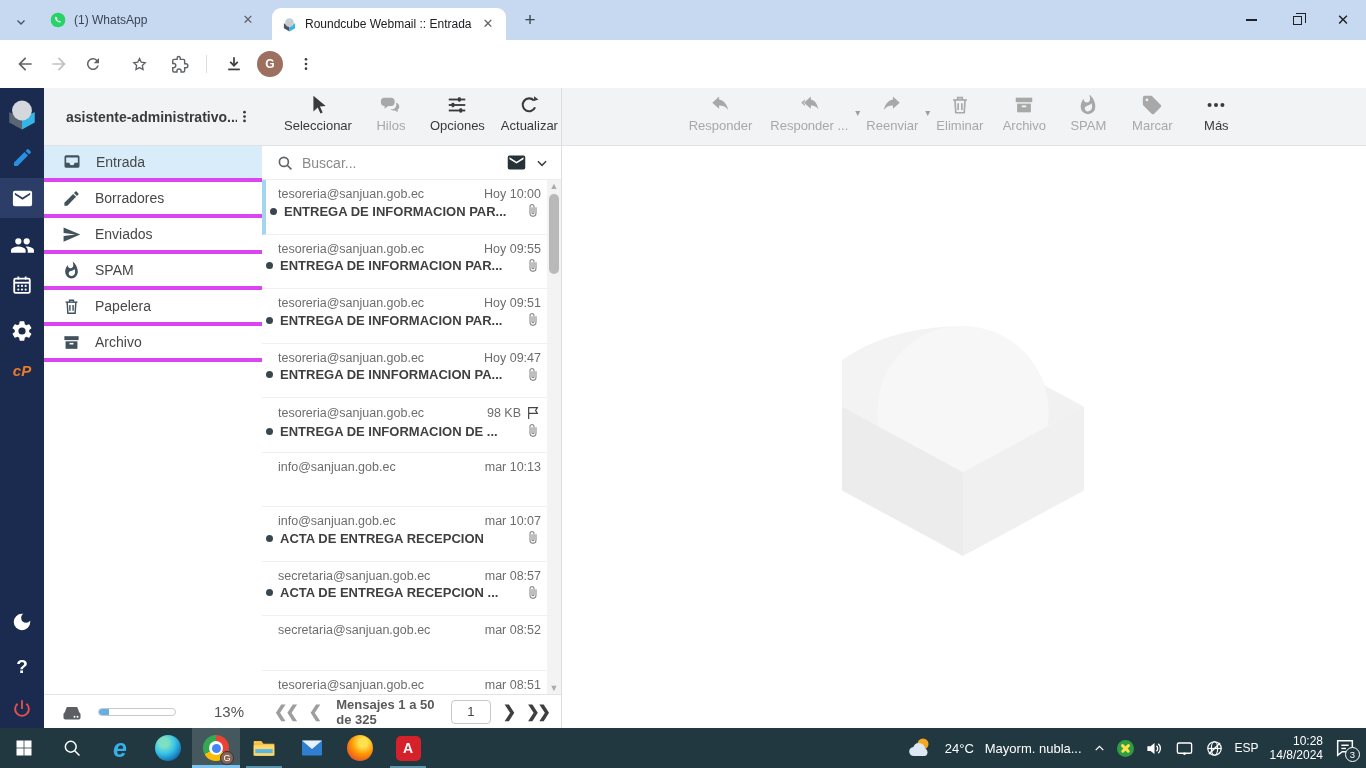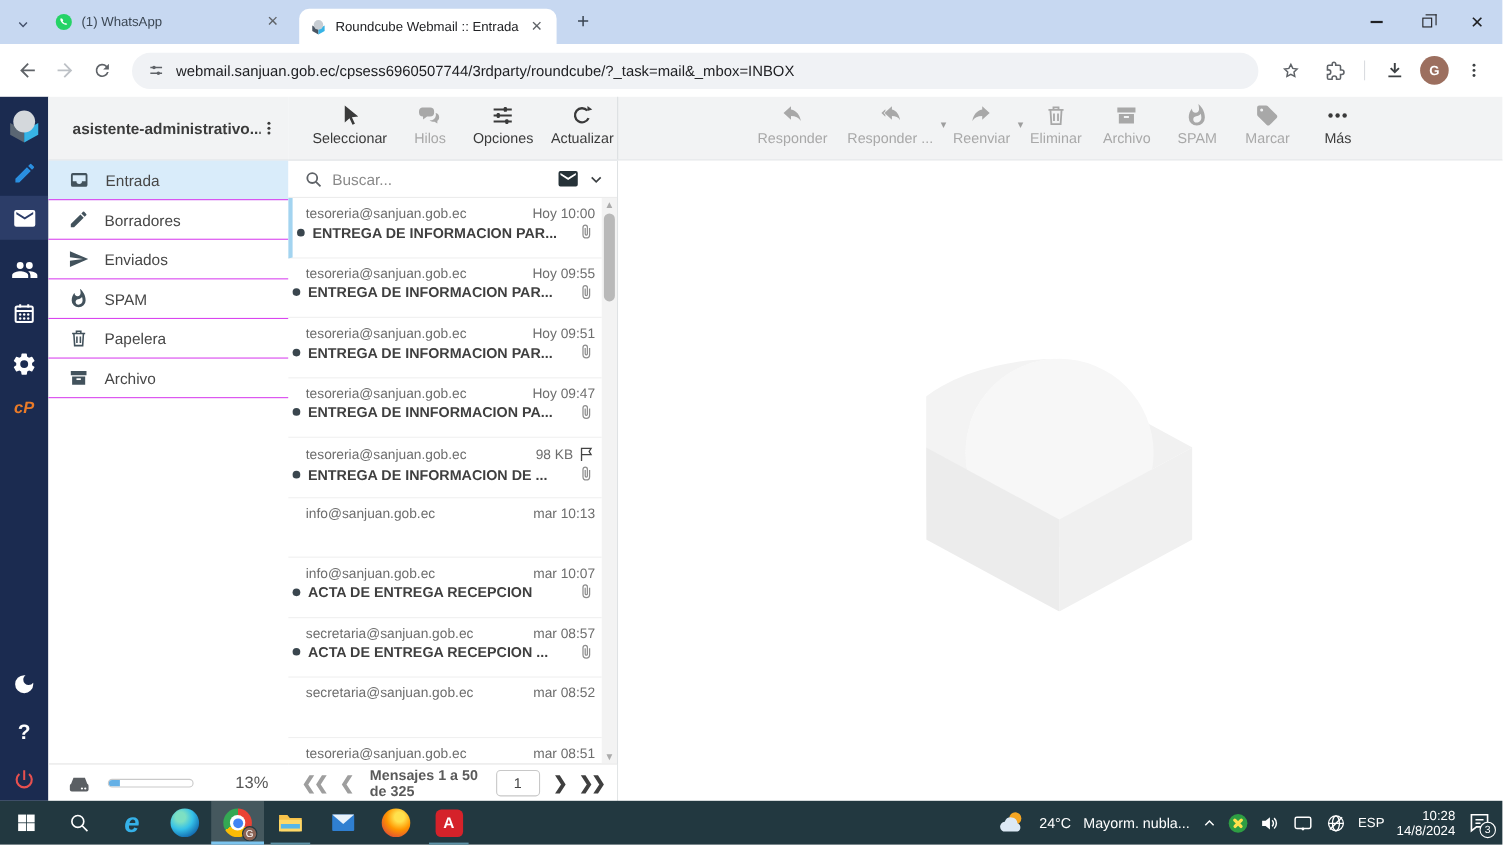--- a/index.html
+++ b/index.html
@@ -43,21 +43,21 @@
   .rail-compose{color:#2a8fe0}
   .rail-cp{color:#ea7b28;font-weight:bold;font-style:italic;font-size:15px}
   .rail-power{color:#e8504f}
   .rail-help{font-size:19px;font-weight:bold}
 
   
   .folders{width:218px;background:#fff;position:relative;flex:none;display:flex;flex-direction:column}
   .folders-head{height:58px;background:#f2f3f4;border-bottom:1px solid #e0e3e6;display:flex;align-items:center;padding:0 10px 0 22px}
   .folders-head .acct{font-size:14px;font-weight:bold;color:#3b3b3b;flex:1;text-align:left;white-space:nowrap;overflow:hidden}
   .kebab{color:#3b3b3b;display:flex;align-items:center}
-  .folder{height:36px;display:flex;align-items:center;gap:14px;padding:0 10px 0 18px;border-bottom:1px solid #d946ef;font-size:14px;color:#474747}
+  .folder{height:36px;display:flex;align-items:center;gap:14px;padding:0 10px 0 18px;border-bottom:4px solid #d946ef;font-size:14px;color:#474747}
   .folder svg{color:#42525c;flex:none}
   .folder.selected{background:#d9ecfa}
   .folders-foot{margin-top:auto;height:34px;border-top:1px solid #e3e3e3;display:flex;align-items:center;padding:0 18px 0 16px;gap:0}
   .quota-bar{width:78px;height:8px;border:1px solid #c9c9c9;border-radius:5px;background:#fff;margin-left:14px;overflow:hidden}
   .quota-fill{height:100%;width:13%;background:#64b0e6}
   .quota-text{margin-left:auto;font-size:15px;color:#555}
 
   
   .mailarea{flex:1;display:flex;flex-direction:column;min-width:0}
   .rc-toolbar{height:58px;background:#f2f3f4;border-bottom:1px solid #dfe3e6;display:flex;position:relative;flex:none}
@@ -179,29 +179,20 @@
     <div class="navbtn fwd">
       <svg width="20" height="20" viewBox="0 0 24 24" fill="currentColor">
           <path d="M4 11h12.2l-5.6-5.6L12 4l8 8-8 8-1.4-1.4 5.6-5.6H4z"></path>
         </svg>
     </div>
     <div class="navbtn">
       <svg width="18" height="18" viewBox="0 0 24 24" fill="currentColor">
           <path d="M17.65 6.35A8 8 0 1 0 19.73 14h-2.08a6 6 0 1 1-1.42-6.23L13 11h7V4z"></path>
         </svg>
     </div>
-    <div class="omnibox">
-      <svg width="16" height="16" viewBox="0 0 24 24" fill="none" stroke="#5f6368" stroke-width="2">
-          <line x1="4" y1="8" x2="20" y2="8"></line>
-          <line x1="4" y1="16" x2="20" y2="16"></line>
-          <circle cx="9" cy="8" r="2.4" fill="#5f6368" stroke="none"></circle>
-          <circle cx="15" cy="16" r="2.4" fill="#5f6368" stroke="none"></circle>
-        </svg>
-      <span class="omni-url">webmail.sanjuan.gob.ec/cpsess6960507744/3rdparty/roundcube/?_task=mail&amp;_mbox=INBOX</span>
-    </div>
     <div class="nav-right">
       <div class="navbtn">
         <svg width="19" height="19" viewBox="0 0 24 24" fill="none" stroke="#5f6368" stroke-width="1.7">
             <path d="M12 4.5l2.2 4.6 5 .7-3.6 3.5.9 5-4.5-2.4-4.5 2.4.9-5L4.8 9.8l5-.7z"></path>
           </svg>
       </div>
       <div class="navbtn">
         <svg width="19" height="19" viewBox="0 0 24 24" fill="none" stroke="#5f6368" stroke-width="1.8">
             <path d="M20 11h-1.5V7a1.5 1.5 0 0 0-1.5-1.5h-4V4a2 2 0 0 0-4 0v1.5H5A1.5 1.5 0 0 0 3.5 7v3.8h1.2a2.6 2.6 0 0 1 0 5.2H3.5V20A1.5 1.5 0 0 0 5 21.5h3.8v-1.2a2.6 2.6 0 0 1 5.2 0v1.2H17a1.5 1.5 0 0 0 1.5-1.5v-4H20a2 2 0 0 0 0-5z"></path>
           </svg>

